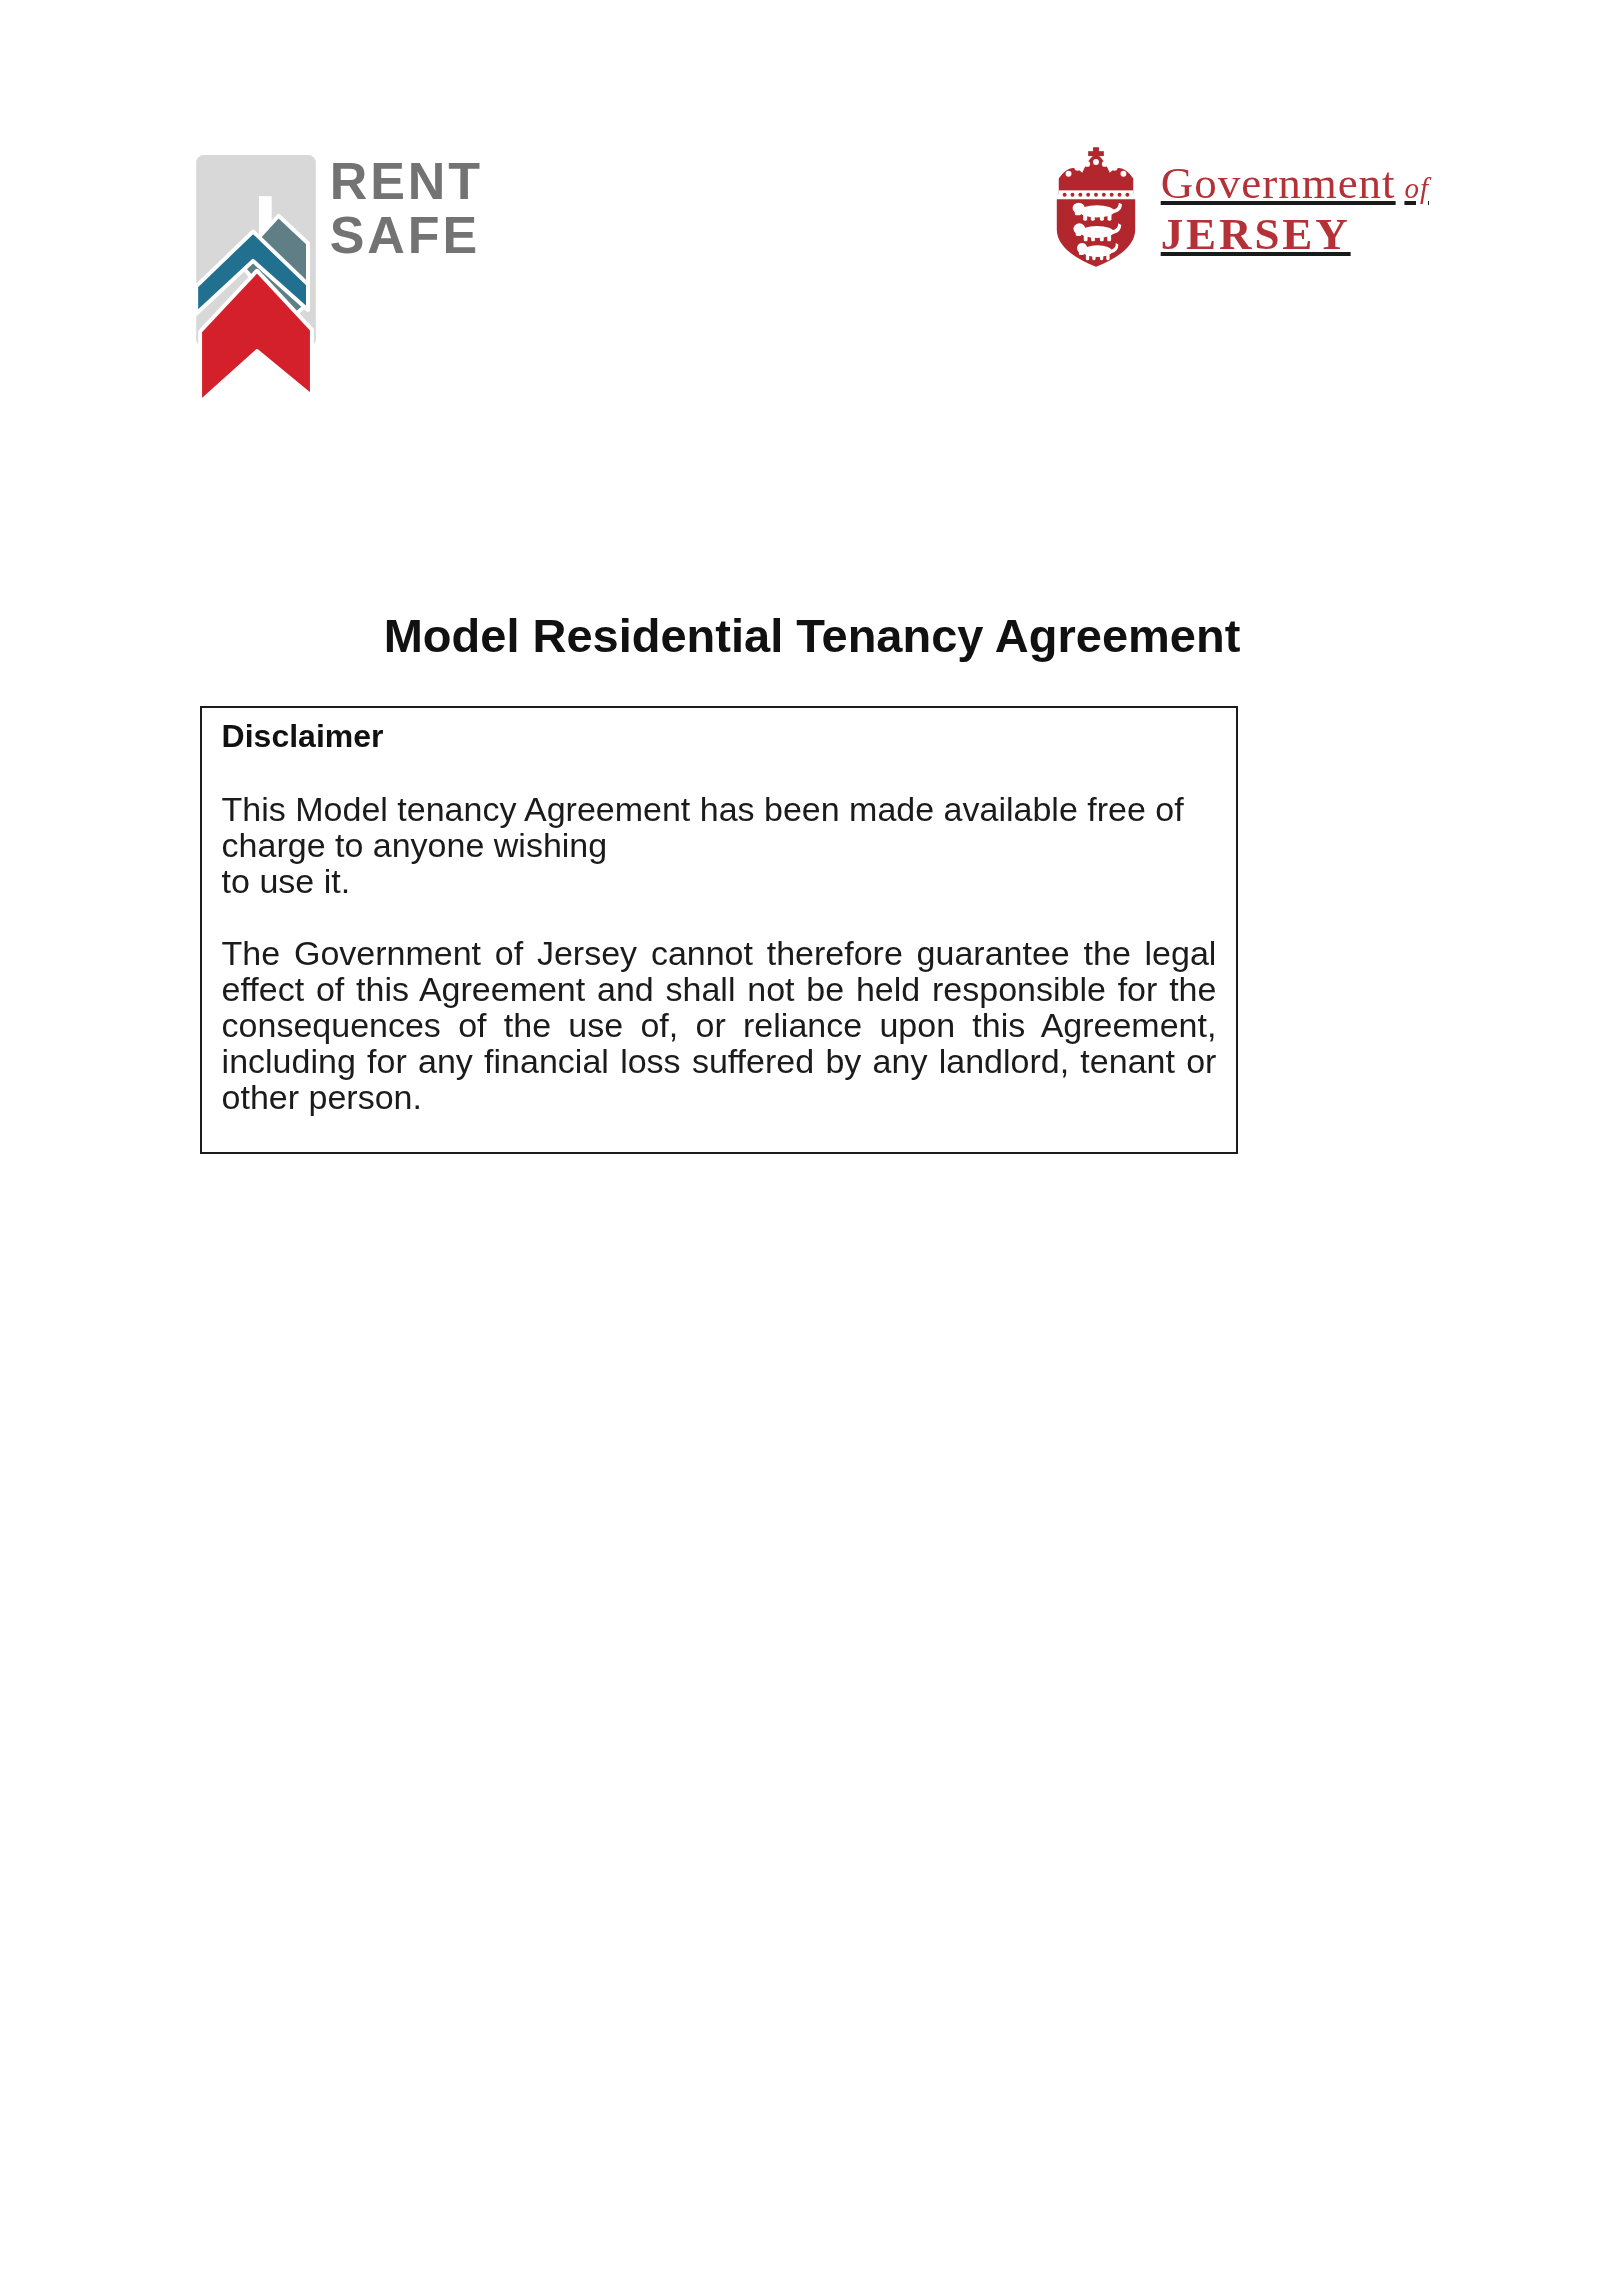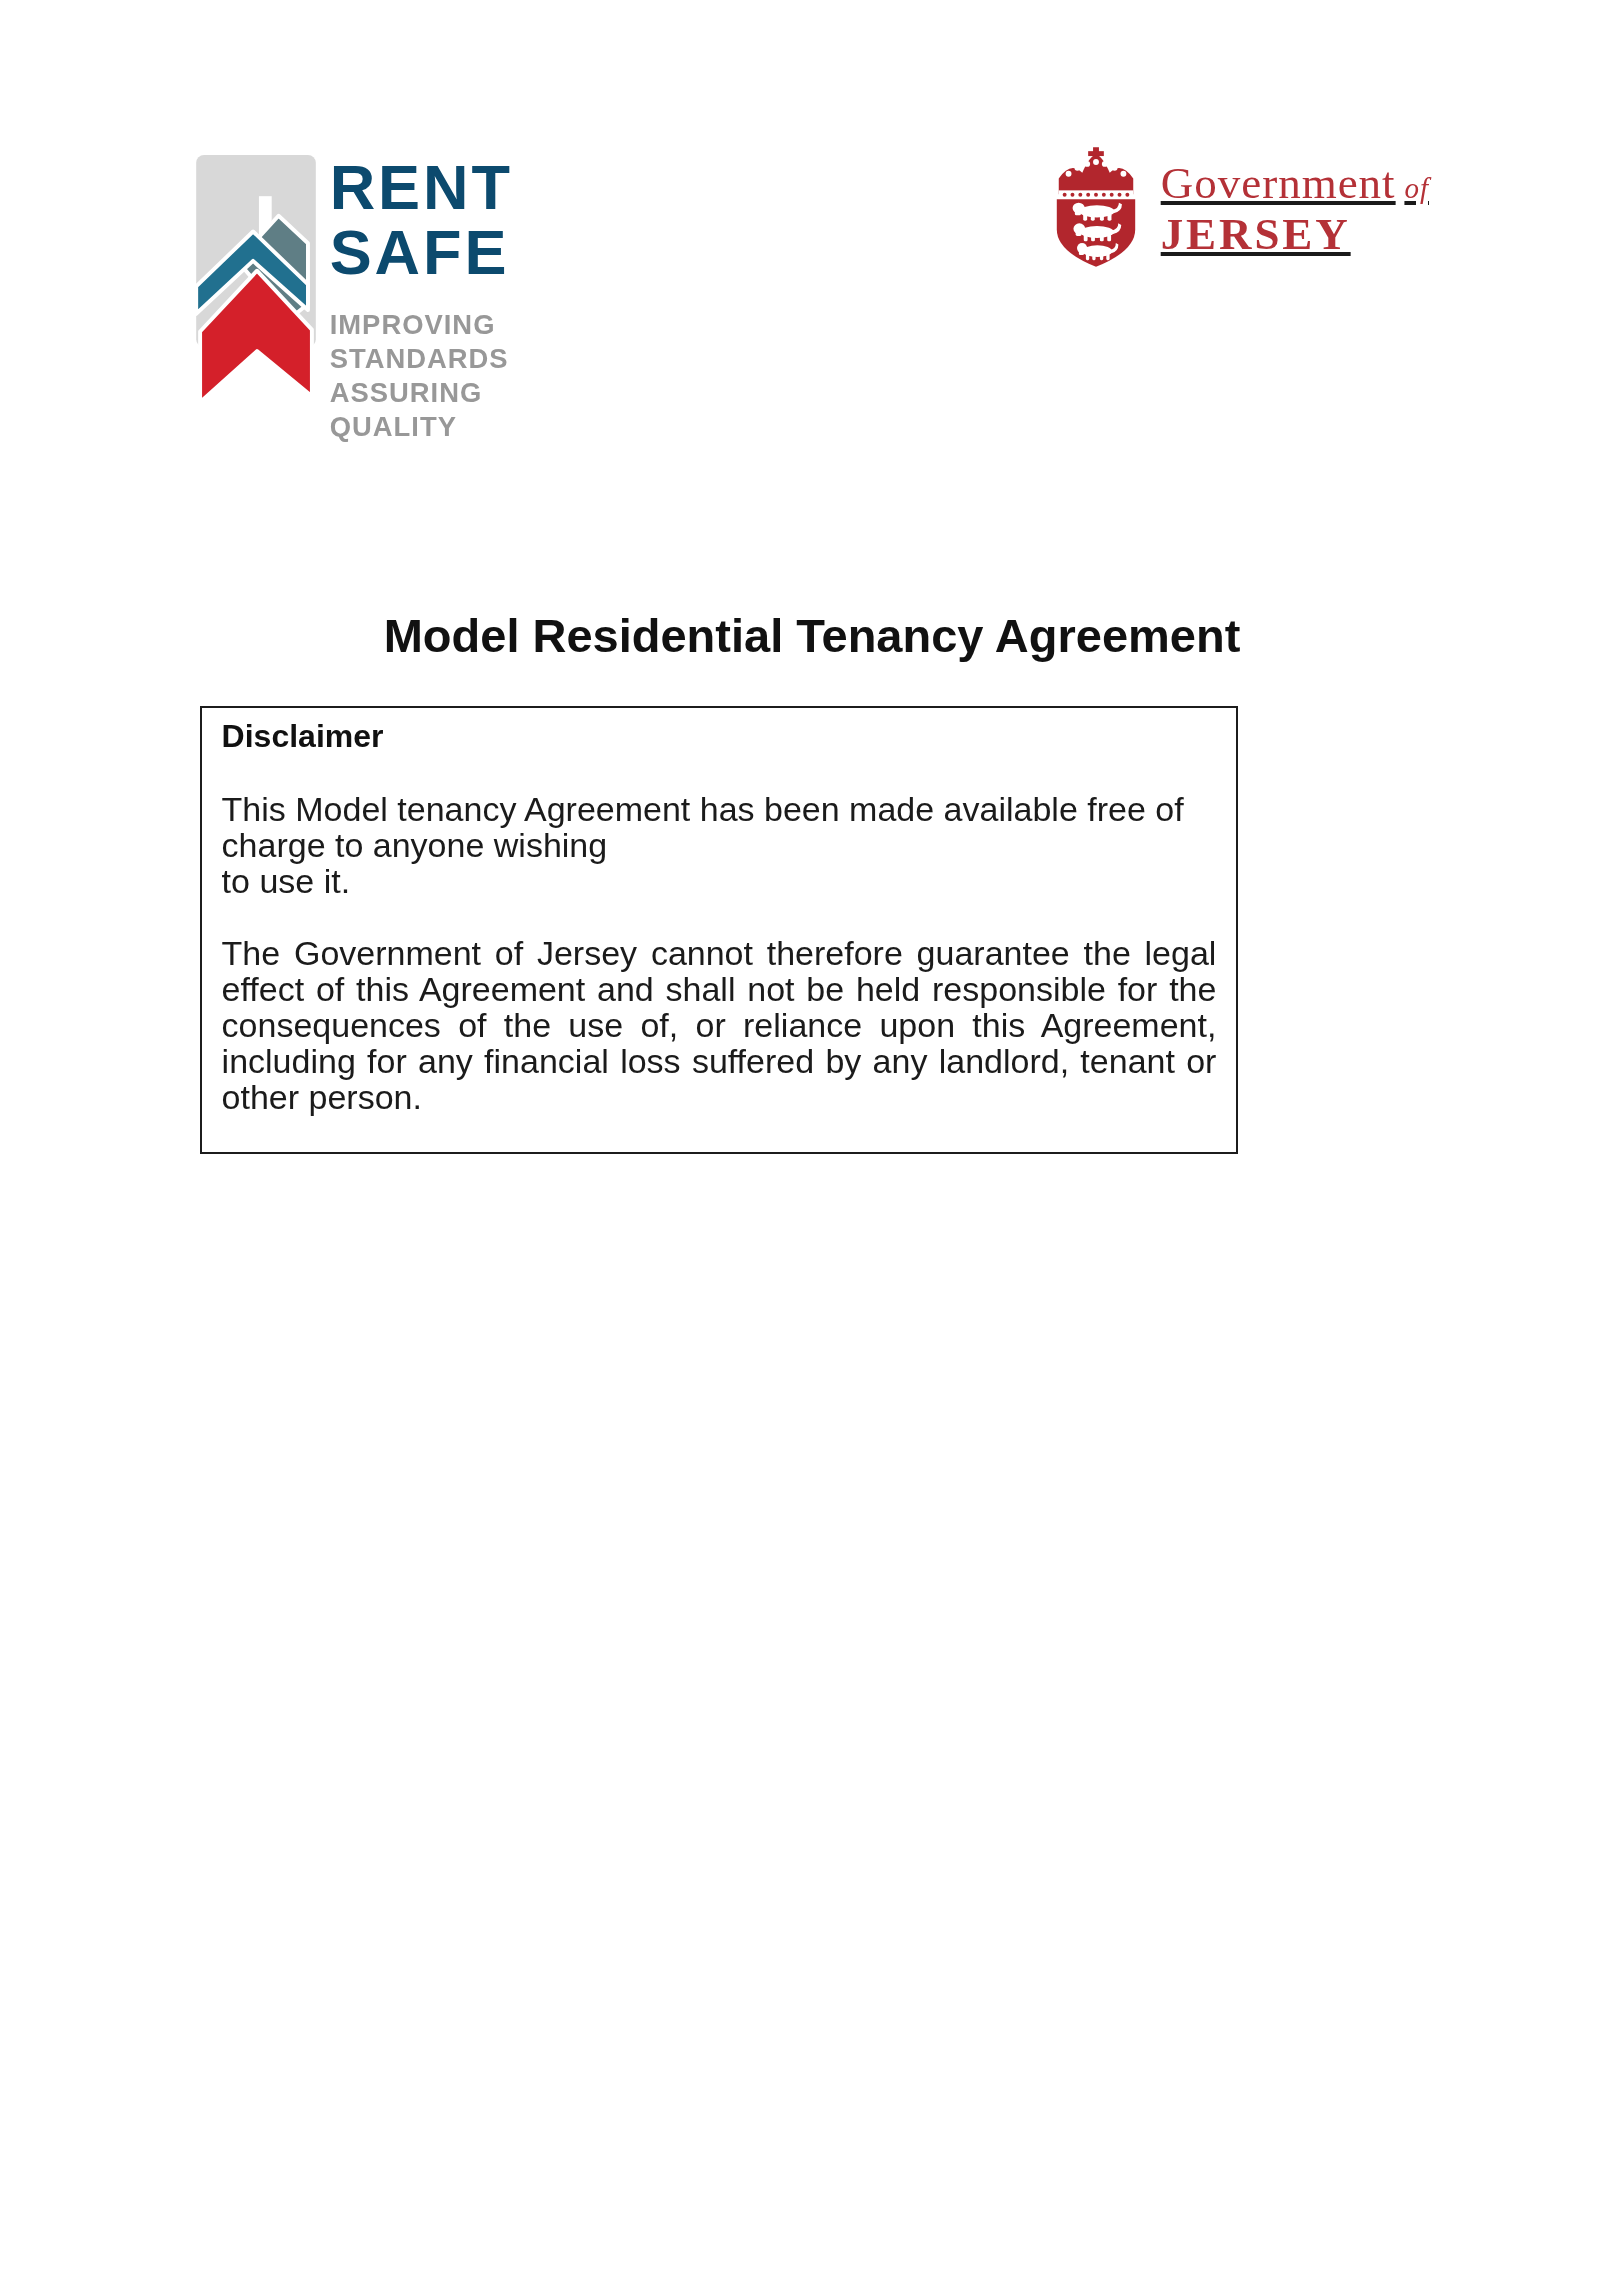--- a/index.html
+++ b/index.html
@@ -4,22 +4,22 @@
 <style>
   html, body { margin:0; padding:0; background:#ffffff; }
   .page {
     position:relative; width:1620px; height:2293px; background:#ffffff;
     font-family:"Liberation Sans", sans-serif; color:#1a1a1a; overflow:hidden;
   }
 
   
   .rentsafe { position:absolute; left:196px; top:155px; display:flex; gap:13.7px; }
   .rs-mark { width:120px; height:253px; flex:0 0 auto; }
-  .rs-words { font-weight:bold; font-size:63px; line-height:1.03; letter-spacing:2.9px;
-              color:#0c4a6e; white-space:nowrap; }
+  .rs-words { font-weight:bold; font-size:52px; line-height:1.03; letter-spacing:2.9px;
+              color:#737373; white-space:nowrap; }
   .rs-tagline { margin-top:23.5px; color:#989898; font-weight:bold; font-size:27.4px;
                 line-height:34px; letter-spacing:1px; }
 
   
   .jersey { position:absolute; left:1047px; top:147px; display:flex; gap:15.7px;text-decoration:underline; }
   .j-crest { width:98px; height:122px; flex:0 0 auto; }
   .j-text { padding-top:11.8px; font-family:"Liberation Serif", serif; color:#b43137; }
   .j-line1 { font-size:45px; letter-spacing:1px; line-height:1.1; white-space:nowrap; }
   .j-of { font-style:italic; font-size:29px; margin-left:8.8px; }
   .j-line2 { font-size:45px; font-weight:bold; letter-spacing:2.9px; line-height:1;
@@ -48,26 +48,20 @@
       <rect x="0" y="0" width="122" height="196" rx="8" fill="#d8d8d8"></rect>
       <rect x="64" y="42" width="13" height="46" fill="#ffffff"></rect>
       <polygon points="42,108 84,62 114,90 114,152 94,168" fill="#5f7e85" stroke="#ffffff" stroke-width="4" stroke-linejoin="round"></polygon>
       <polygon points="0,134 58,78 114,132 114,158 58,108 0,162" fill="#21708f" stroke="#ffffff" stroke-width="4" stroke-linejoin="round"></polygon>
       <polygon points="4,180 62,118 118,178 118,246 62,200 4,252" fill="#d4202a" stroke="#ffffff" stroke-width="4" stroke-linejoin="round"></polygon>
     </svg>
     <div>
       <div class="rs-words">
         <div>RENT</div>
         <div>SAFE</div>
-      </div>
-      <div class="rs-tagline">
-        <div>IMPROVING</div>
-        <div>STANDARDS</div>
-        <div>ASSURING</div>
-        <div>QUALITY</div>
       </div>
     </div>
   </div>
 
   <div class="jersey">
     <svg class="j-crest" viewBox="0 0 100 124" aria-hidden="true">
       <g fill="#b2262d">
 
         <rect x="47" y="0" width="6" height="16"></rect>
         <rect x="42" y="4" width="16" height="5"></rect>

